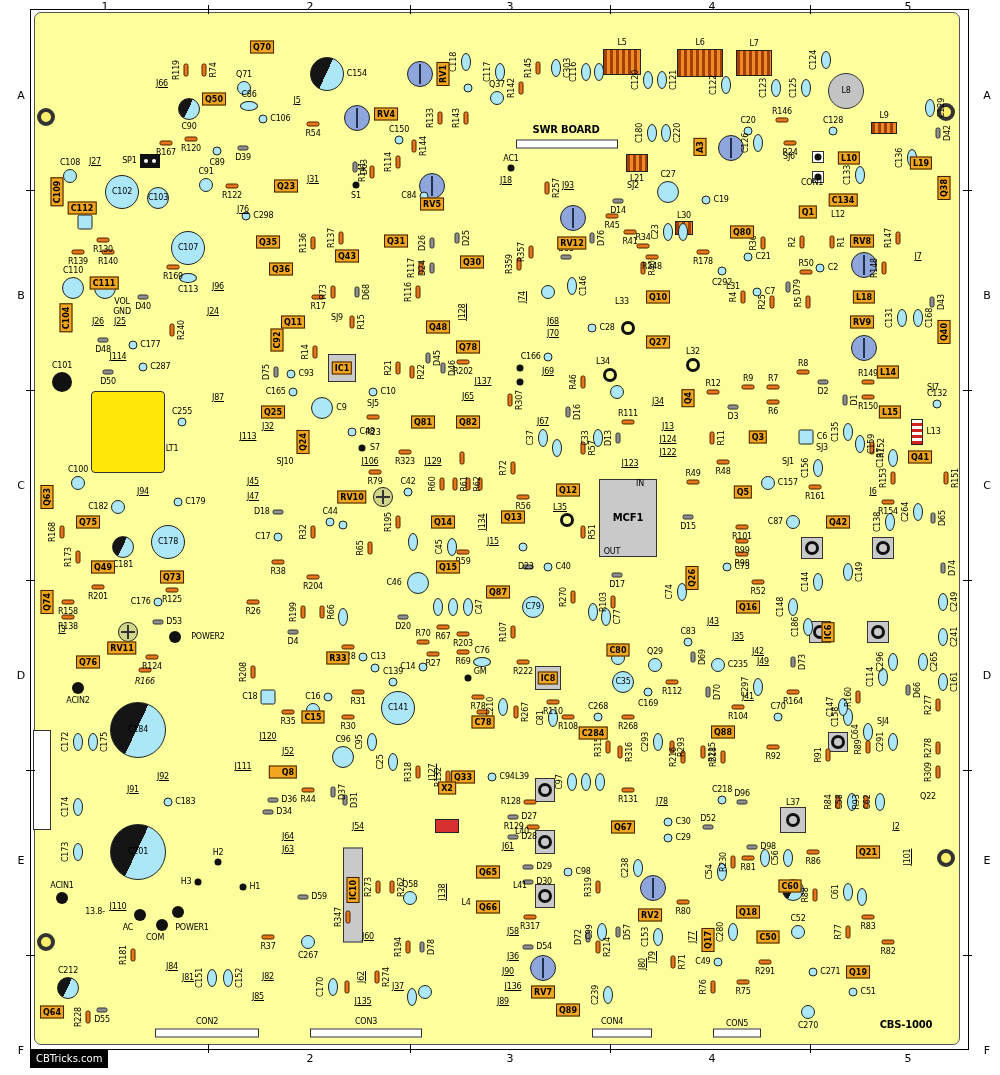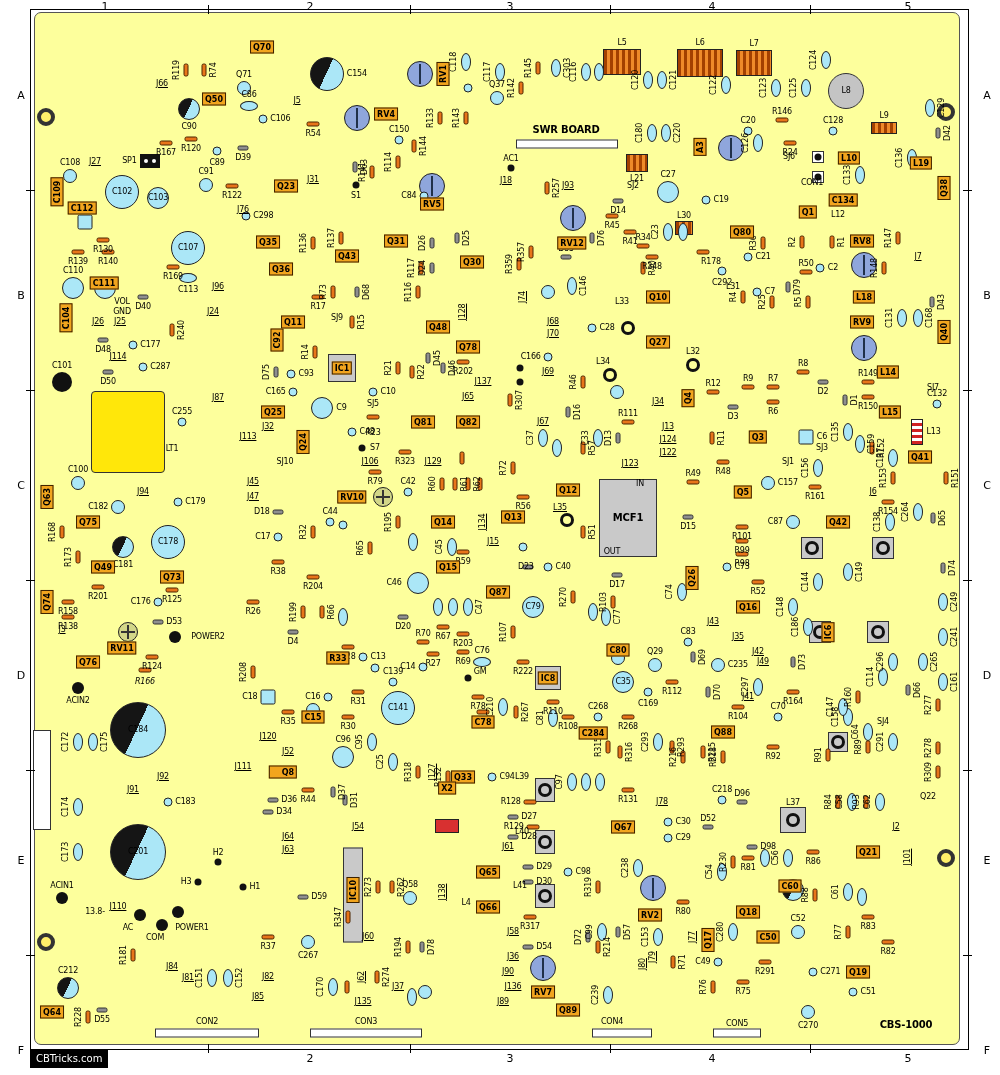--- a/index.html
+++ b/index.html
@@ -737,21 +737,21 @@
       <div class="lbl lblv" style="left: 509.5px; top: 264px;">R359</div>
       <div class="comp t-d-h" style="left: 566px; top: 257px; width: 11px; height: 5px;"></div>
       <div class="lbl" style="left: 566px; top: 248.5px;">D85</div>
       <div class="comp t-d-v" style="left: 592px; top: 238px; width: 5px; height: 11px;"></div>
       <div class="lbl lblv" style="left: 601.5px; top: 238px;">D76</div>
       <div class="comp t-r-h" style="left: 652px; top: 257px; width: 13px; height: 5px;"></div>
       <div class="lbl" style="left: 652px; top: 266.5px;">R348</div>
       <div class="comp t-r-h" style="left: 643px; top: 246px; width: 13px; height: 5px;"></div>
       <div class="lbl" style="left: 643px; top: 237.5px;">R34</div>
       <div class="comp t-r-h" style="left: 703px; top: 252px; width: 13px; height: 5px;"></div>
-      <div class="lbl" style="left: 703px; top: 261.5px; margin-left: 8px;">R178</div>
+      <div class="lbl" style="left: 703px; top: 261.5px;">R178</div>
       <div class="comp t-r-v" style="left: 763px; top: 243px; width: 5px; height: 13px;"></div>
       <div class="lbl lblv" style="left: 753.5px; top: 243px;">R36</div>
       <div class="comp t-r-v" style="left: 802px; top: 242px; width: 5px; height: 13px;"></div>
       <div class="lbl lblv" style="left: 792.5px; top: 242px;">R2</div>
       <div class="comp t-r-v" style="left: 832px; top: 242px; width: 5px; height: 13px;"></div>
       <div class="lbl lblv" style="left: 841.5px; top: 242px;">R1</div>
       <div class="comp t-r-v" style="left: 898px; top: 238px; width: 5px; height: 13px;"></div>
       <div class="lbl lblv" style="left: 888.5px; top: 238px;">R147</div>
       <div class="comp t-r-v" style="left: 884px; top: 268px; width: 5px; height: 13px;"></div>
       <div class="lbl lblv" style="left: 874.5px; top: 268px;">R148</div>

